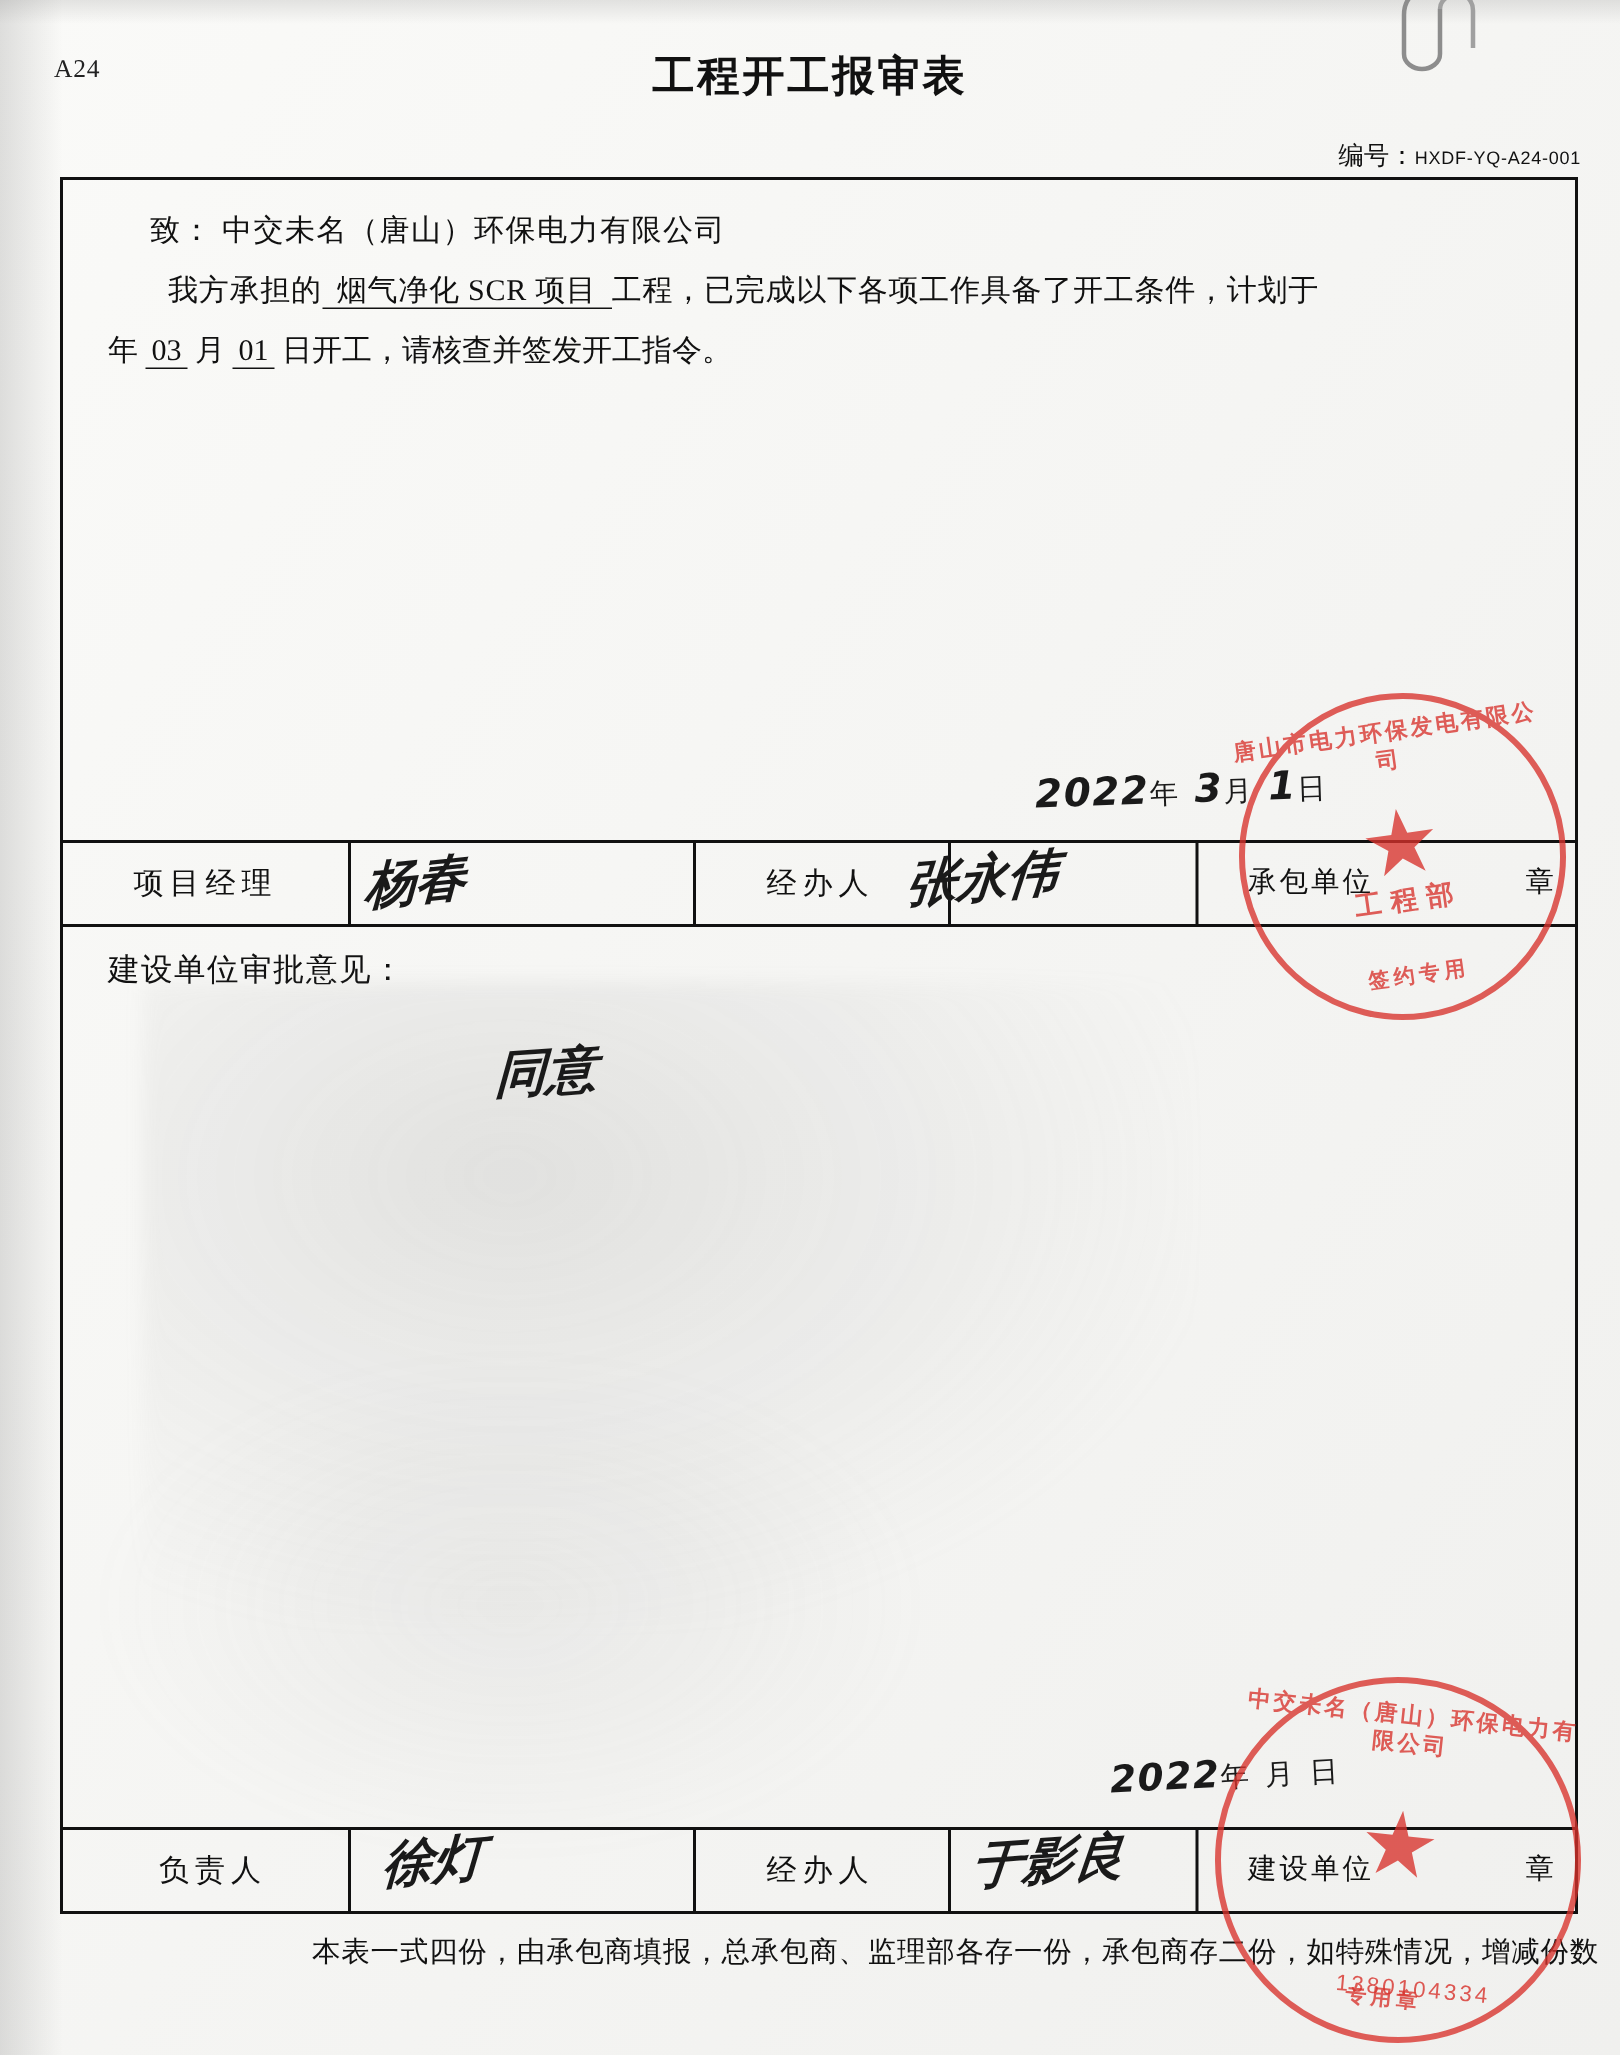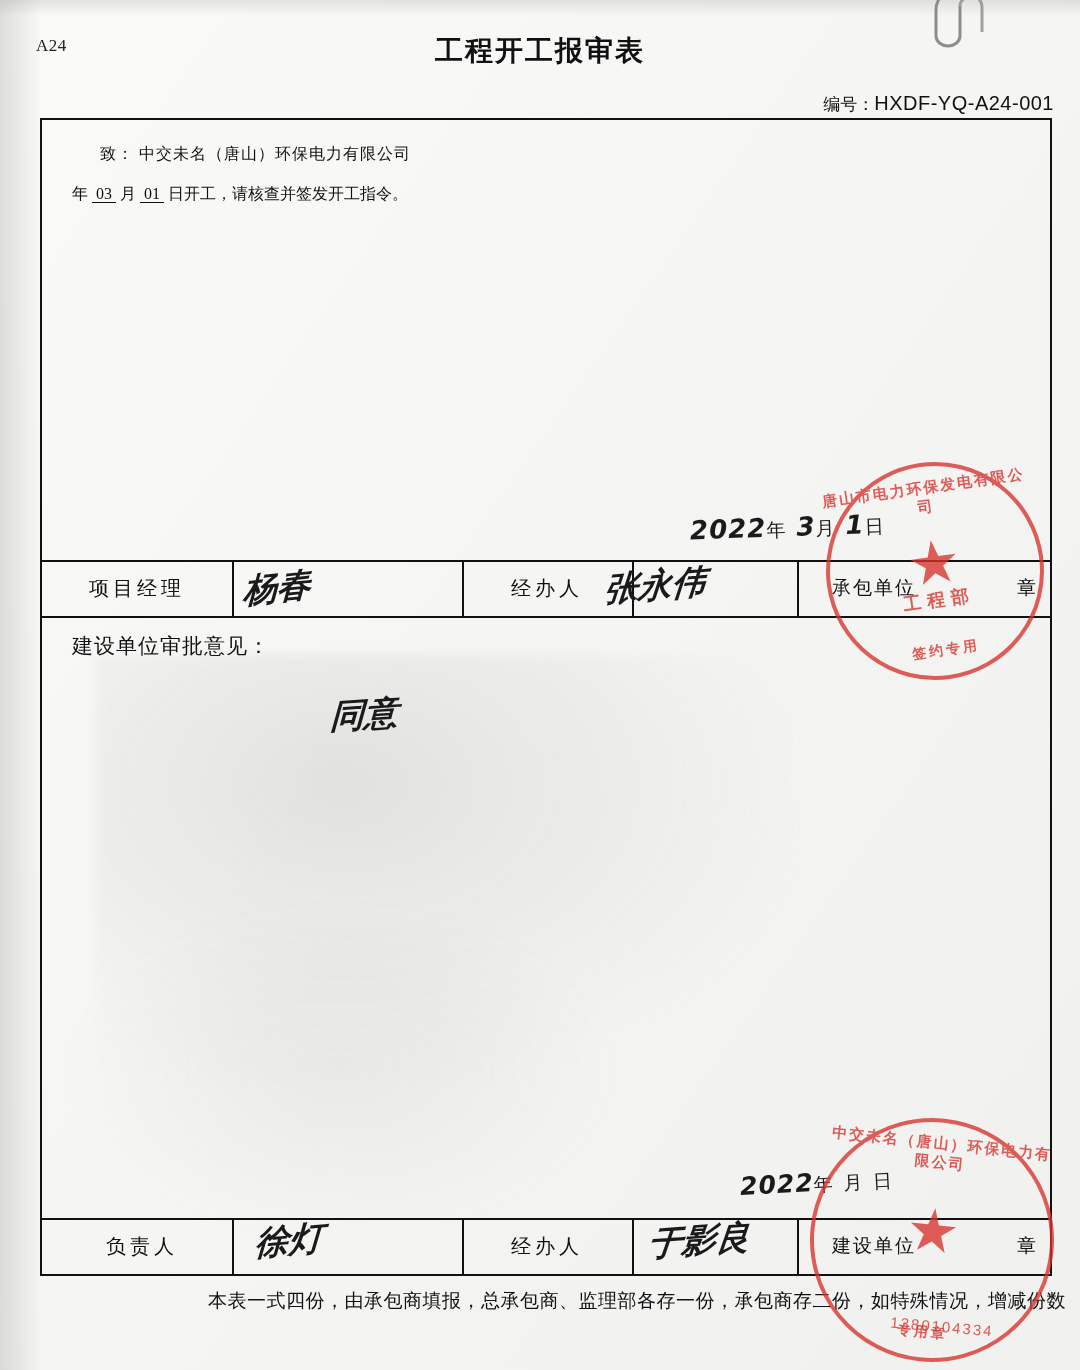--- a/index.html
+++ b/index.html
@@ -94,37 +94,37 @@
     white-space: nowrap;
   }
   .meta-right {
     position: absolute;
     right: 0; top: 0;
     white-space: nowrap;
     font-size: 17px;
   }
   .meta-label { font-family: "Liberation Sans", sans-serif; font-size: 17px; }
   .meta-value { font-family: "Liberation Sans", sans-serif; font-size: 17px; }
-  .num-value { font-family: "Liberation Sans", sans-serif; font-size: 20px; letter-spacing: 0.5px; }
+  .num-value { font-family: "Liberation Sans", sans-serif; font-size: 12px; letter-spacing: 0.5px; }
 
   
   .table {
     position: absolute;
     left: 40px; top: 118px;
     width: 1012px;
     height: 1158px;
     border: 2.5px solid #111;
     box-sizing: border-box;
   }
 
   .body-text {
     position: absolute;
     left: 30px; top: 14px;
     right: 26px;
-    font-size: 16px;
+    font-size: 20px;
     line-height: 40px;
   }
   .line-to { margin-left: 28px; letter-spacing: 1px; }
   .line-main { text-indent: 40px; letter-spacing: 0.5px; }
   .u { border-bottom: 1.4px solid #111; padding: 0 4px; }
   .u-wide { border-bottom: 1.4px solid #111; padding: 0 10px; }
 
   
   .hr {
     position: absolute;
@@ -322,20 +322,23 @@
       <span class="meta-label">编号：</span><span class="num-value">HXDF-YQ-A24-001</span>
     </div>
   </div>
 
   <div class="table">
 
     <div class="body-text">
       <div class="line-to">
         <span>致：</span>
         <span>中交未名（唐山）环保电力有限公司</span>
+      </div>
+      <div class="line-main">
+        <span>我方承担的</span><span class="u-wide">烟气净化 SCR 项目</span><span>工程，已完成以下各项工作具备了开工条件，计划于</span>
       </div>
       <div>
         <span>年</span>
         <span class="u">03</span>
         <span>月</span>
         <span class="u">01</span>
         <span>日开工，请核查并签发开工指令。</span>
       </div>
     </div>
 

